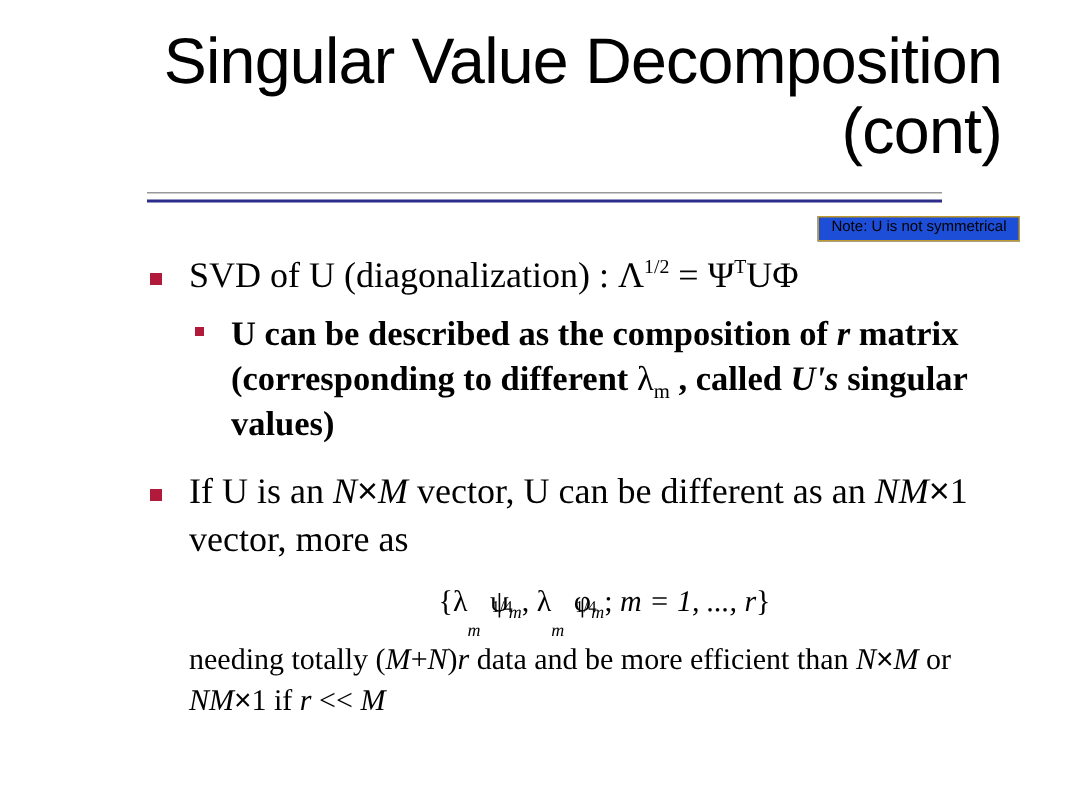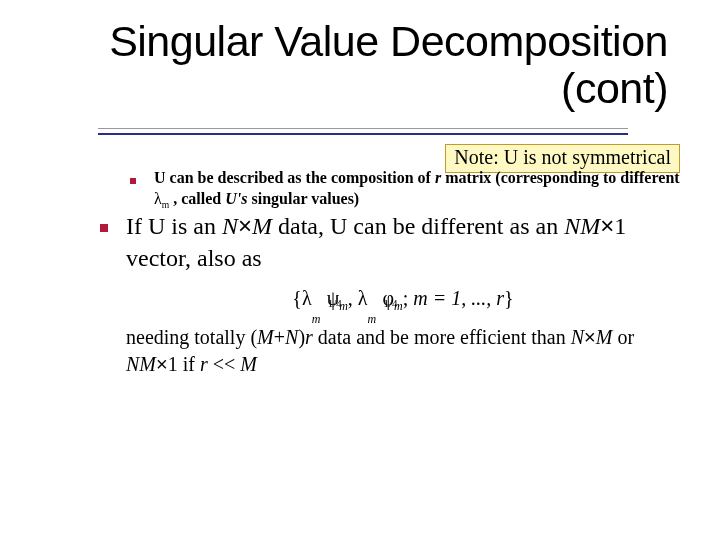--- a/index.html
+++ b/index.html
@@ -36,25 +36,25 @@
     width: 530px;
     height: 4px;
     border-top: 1px solid #999;
     border-bottom: 2px solid #2c2c8a;
   }
   .note-box {
     position: absolute;
     right: 38px;
     top: 144px;
     border: 1.5px solid #c09a2a;
-    background: #fef9c3;
+    background: #1d4ed8;
     color: #000;
-    font-size: 20px;
+    font-size: 10px;
     padding: 1px 8px 3px 8px;
-    font-family: Liberation Serif, serif;
+    font-family: Liberation Sans, sans-serif;
   }
   .body {
     position: absolute;
     left: 98px;
     top: 168px;
     width: 582px;
   }
   .li-1 {
     position: relative;
     padding-left: 28px;
@@ -68,22 +68,23 @@
     position: absolute;
     left: 2px;
     top: 14px;
     width: 8px;
     height: 8px;
     background: #b11a3a;
   }
   .li-2 {
     position: relative;
     padding-left: 56px;
-    font-size: 16px;
+    font-size: 23px;
     font-family: "Times New Roman", Times, serif;
+    margin-bottom: 14px;
     line-height: 1.3;
   }
   .li-2::before {
     content: "";
     position: absolute;
     left: 32px;
     top: 10px;
     width: 6px;
     height: 6px;
     background: #b11a3a;
@@ -137,27 +138,30 @@
 </head>
 <body>
 
 <div class="slide">
   <div class="title">Singular Value Decomposition (cont)</div>
   <div class="title-rule"></div>
   <div class="note-box">Note: U is not symmetrical</div>
 
   <div class="body">
 
+    <div class="li-1">
+      <span>SVD of </span><span class="math">U</span><span> (diagonalization) : </span><span class="math">Λ</span><span class="sup">1/2</span><span> = </span><span class="math">Ψ</span><span class="sup">T</span><span class="math">U</span><span class="math">Φ</span>
+    </div>
 
     <div class="li-2">
       <b><span class="math">U</span></b><b><span> can be described as the composition of </span></b><b><span class="italic">r</span></b><b><span> matrix (corresponding to different </span></b><span class="math">λ</span><span class="sub">m</span><b><span> , called </span></b><b><span class="italic">U's</span></b><b><span> singular values)</span></b>
     </div>
 
     <div class="li-1">
-      <span>If </span><span class="math">U</span><span> is an </span><span class="italic">N</span><span class="times">×</span><span class="italic">M</span><span> data, </span><span class="math">U</span><span> can be different as an </span><span class="italic">NM</span><span class="times">×</span><span>1</span><span> vector, also as</span>
+      <span>If </span><span class="math">U</span><span> is an </span><span class="italic">N</span><span class="times">×</span><span class="italic">M</span><span> vector, </span><span class="math">U</span><span> can be different as an </span><span class="italic">NM</span><span class="times">×</span><span>1</span><span> vector, more as</span>
     </div>
 
     <div class="center-eq">
       <span>{</span><span class="math">λ</span><span class="subsup-wrap"><span class="ss-sup">1/4</span><span class="ss-sub italic">m</span></span>&nbsp;&nbsp;&nbsp;<span class="math">ψ</span><span class="sub italic">m</span><span>, </span><span class="math">λ</span><span class="subsup-wrap"><span class="ss-sup">1/4</span><span class="ss-sub italic">m</span></span>&nbsp;&nbsp;&nbsp;<span class="math">φ</span><span class="sub italic">m</span><span>; </span><span class="italic">m = 1, ..., r</span><span>}</span>
     </div>
 
     <div class="cont">
       <span>needing totally (</span><span class="italic">M</span><span>+</span><span class="italic">N</span><span>)</span><span class="italic">r</span><span> data and be more efficient than </span><span class="italic">N</span><span class="times">×</span><span class="italic">M</span><span> or </span><span class="italic">NM</span><span class="times">×</span><span>1</span><span> if </span><span class="italic">r</span><span> &lt;&lt; </span><span class="italic">M</span>
     </div>
 

